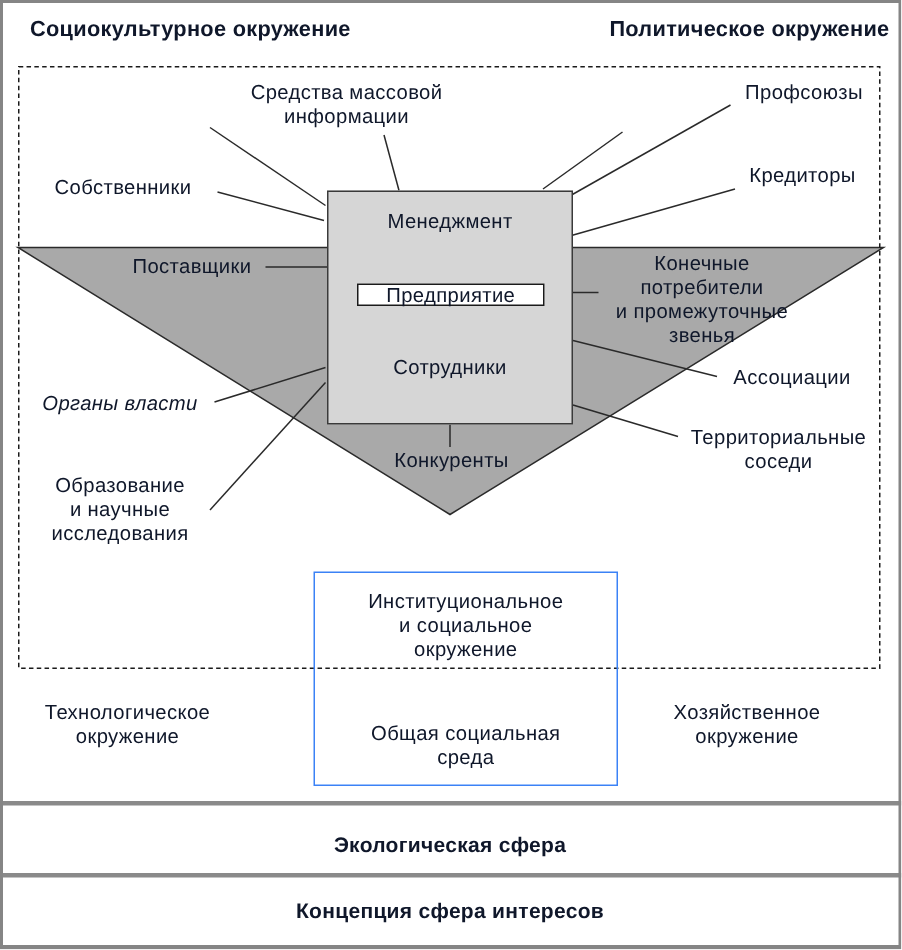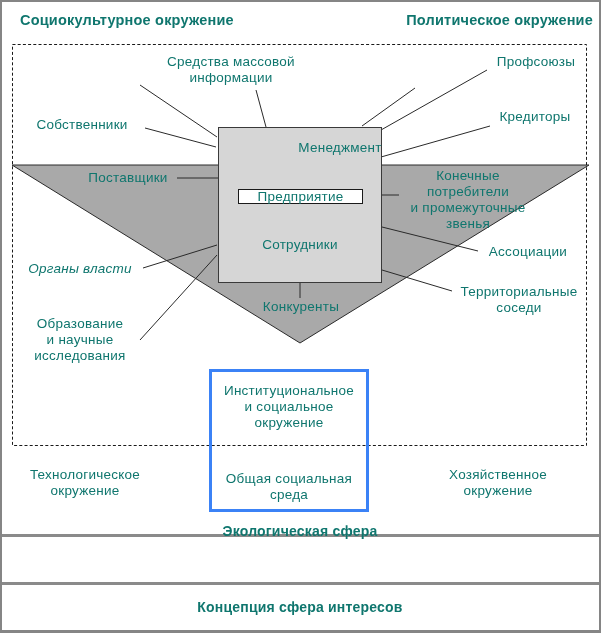--- a/index.html
+++ b/index.html
@@ -1,18 +1,18 @@
 <!DOCTYPE html>
 <html><head>
 <meta charset="utf-8">
 <style>
   html,body{margin:0;padding:0;background:#fff;}
   .stage{
     position:relative;width:601px;height:633px;background:#ffffff;
-    font-family:"Liberation Sans",sans-serif;color:#0f766e;overflow:hidden;
+    font-family:"Liberation Sans",sans-serif;color:#0f172a;overflow:hidden;
   }
   .frame{position:absolute;inset:0;border:2px solid #858585;border-bottom-width:3px;z-index:6;pointer-events:none;}
   svg.layer{position:absolute;left:0;top:0;z-index:1;}
   .lbl{
     position:absolute;transform:translateX(-50%);text-align:center;
     white-space:pre-line;font-size:13.5px;line-height:16px;letter-spacing:0.25px;z-index:3;
   }
   .hdr{
     position:absolute;top:12px;font-size:14.5px;font-weight:bold;letter-spacing:0.2px;z-index:3;white-space:nowrap;
   }
@@ -20,22 +20,22 @@
     position:absolute;left:218px;top:127px;width:164px;height:156px;
     background:#d6d6d6;border:1px solid #3a3a3a;box-sizing:border-box;z-index:2;
   }
   .core-box .core-lbl{position:absolute;left:0;width:100%;text-align:center;font-size:13.5px;letter-spacing:0.25px;}
   .enterprise{
     position:absolute;left:19px;top:61px;width:125px;height:15px;background:#ffffff;
     border:1px solid #1a1a1a;box-sizing:border-box;display:flex;align-items:center;justify-content:center;
     font-size:13.5px;letter-spacing:0.25px;
   }
   .inst-box{
-    position:absolute;left:209px;top:369px;width:160px;height:143px;
-    border:3px solid #3b82f6;box-sizing:border-box;background:transparent;z-index:2;
+    position:absolute;left:209px;top:381px;width:203px;height:143px;
+    border:1px solid #3b82f6;box-sizing:border-box;background:transparent;z-index:2;
   }
   .inst-box .inst-lbl{position:absolute;left:0;width:100%;text-align:center;font-size:13.5px;line-height:16px;letter-spacing:0.25px;white-space:pre-line;}
   .sep{position:absolute;left:0;width:601px;height:3px;background:#8a8a8a;z-index:2;}
   .band-lbl{
     position:absolute;left:300px;transform:translateX(-50%);font-size:14px;font-weight:bold;
     letter-spacing:0.2px;z-index:3;white-space:nowrap;
   }
 </style>
 </head>
 <body>
@@ -59,21 +59,21 @@
       <line x1="382" y1="227" x2="478" y2="251"></line>
       <line x1="382" y1="270" x2="452" y2="291"></line>
       <line x1="300" y1="283" x2="300" y2="298"></line>
     </g>
   </svg>
 
   <div class="hdr" style="left:20px;">Социокультурное окружение</div>
   <div class="hdr" style="right:8px;text-align:right;">Политическое окружение</div>
 
   <div class="core-box">
-    <div class="core-lbl" style="top:12px;padding-left:40px;">Менеджмент</div>
+    <div class="core-lbl" style="top:12px;">Менеджмент</div>
     <div class="enterprise">
       <span>Предприятие</span>
     </div>
     <div class="core-lbl" style="top:109px;">Сотрудники</div>
   </div>
 
   <div class="inst-box">
     <div class="inst-lbl" style="top:11px;">Институциональное
 и социальное
 окружение</div>
@@ -98,18 +98,18 @@
 и научные
 исследования</div>
   <div class="lbl" style="left:301px;top:299px;">Конкуренты</div>
 
   <div class="lbl" style="left:85px;top:467px;">Технологическое
 окружение</div>
   <div class="lbl" style="left:498px;top:467px;">Хозяйственное
 окружение</div>
 
   <div class="sep" style="top:534px;"></div>
-  <div class="band-lbl" style="top:523px;">Экологическая сфера</div>
+  <div class="band-lbl" style="top:555px;">Экологическая сфера</div>
   <div class="sep" style="top:582px;"></div>
   <div class="band-lbl" style="top:599px;">Концепция сфера интересов</div>
 
   <div class="frame"></div>
 </div>
 
 </body></html>

